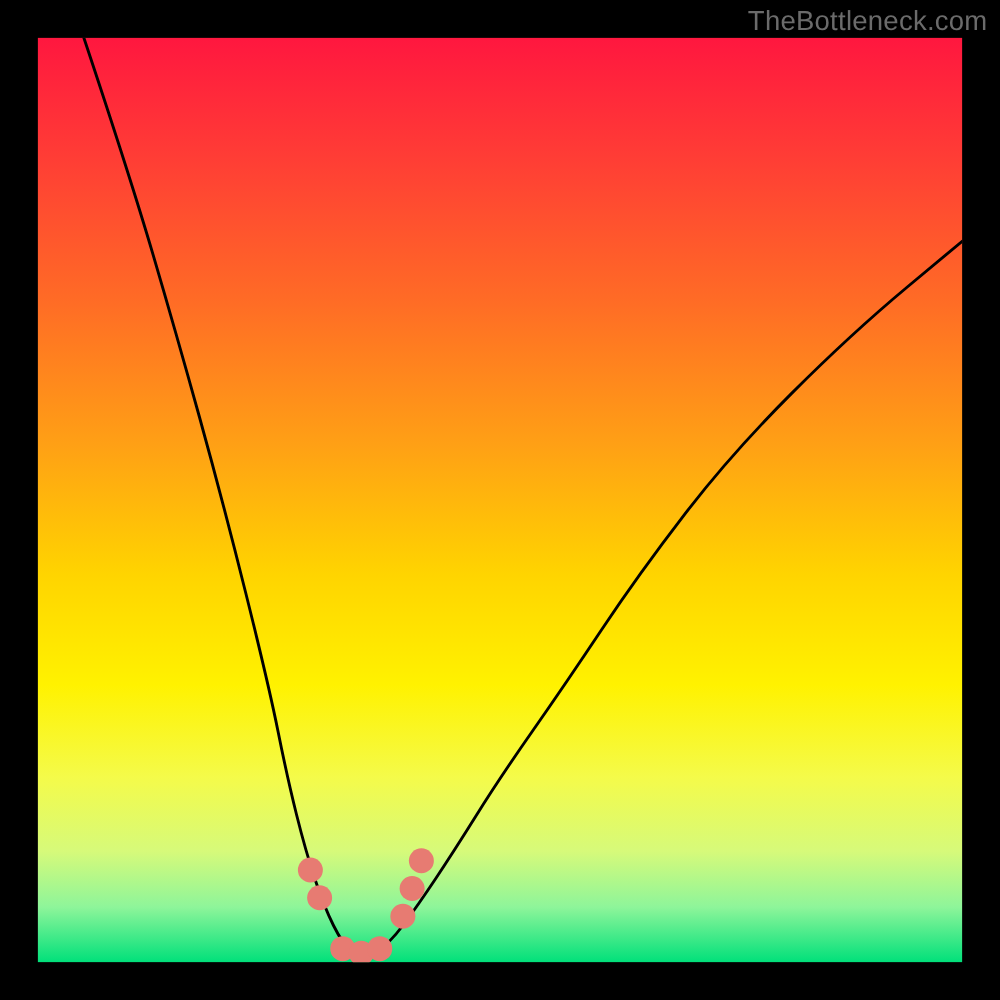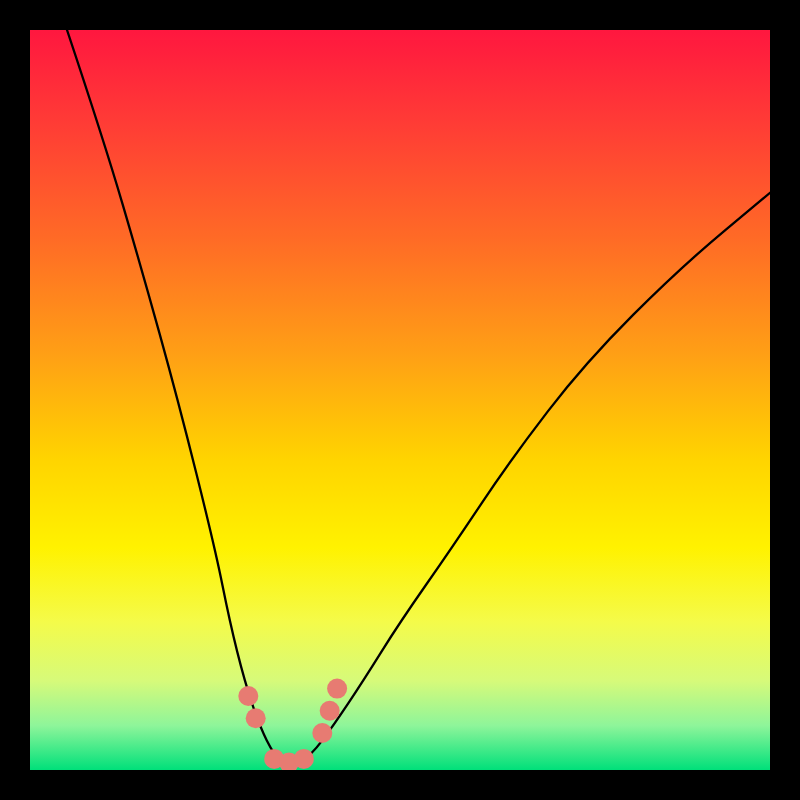--- a/index.html
+++ b/index.html
@@ -34,20 +34,21 @@
     font-size: 22px;
     font-weight: 500;
     letter-spacing: 0.2px;
   }
   svg { display: block; }
 </style>
 </head>
 <body>
 
 <div class="frame">
+  <div class="watermark">TheBottleneck.com</div>
 
   <div class="plot">
     <svg id="chart-svg" width="740" height="740" viewBox="0 0 740 740" preserveAspectRatio="none">
       <defs>
         <linearGradient id="bg-grad" x1="0" y1="0" x2="0" y2="1">
             <stop offset="0%" stop-color="#ff173f"></stop>
             <stop offset="12%" stop-color="#ff3a36"></stop>
             <stop offset="28.000000000000004%" stop-color="#ff6a26"></stop>
             <stop offset="44%" stop-color="#ffa015"></stop>
             <stop offset="57.99999999999999%" stop-color="#ffd400"></stop>

